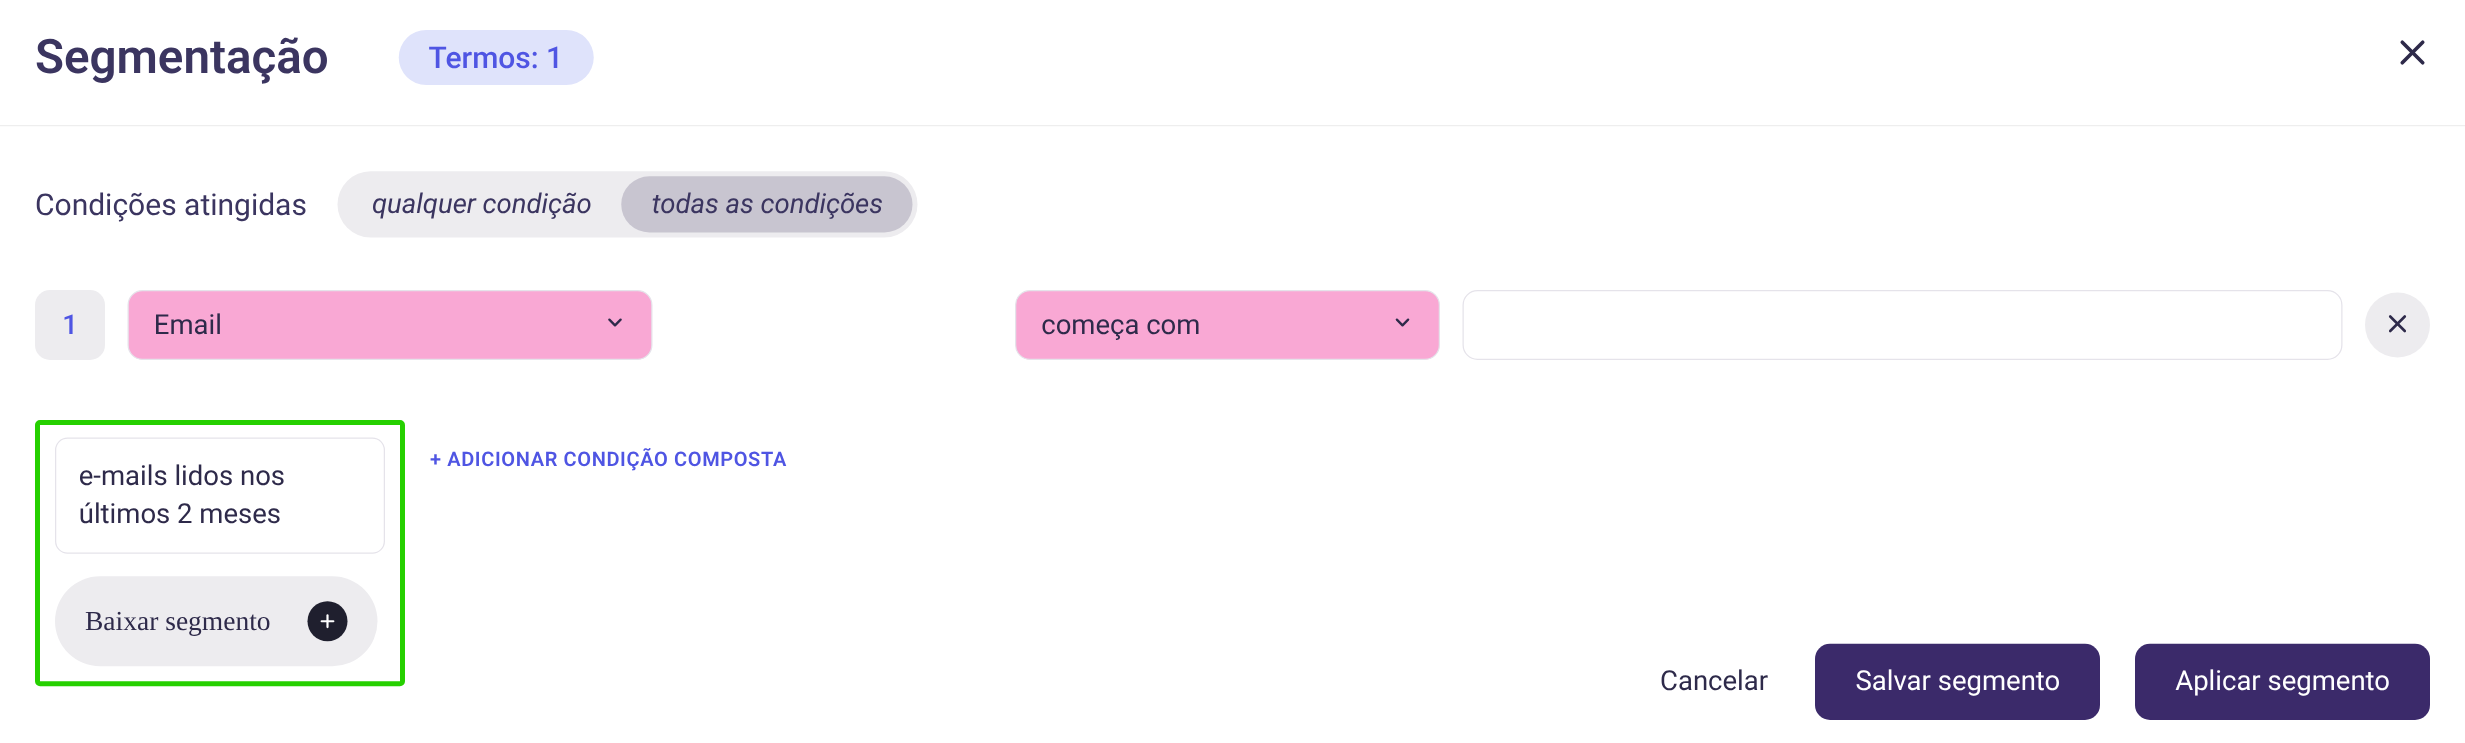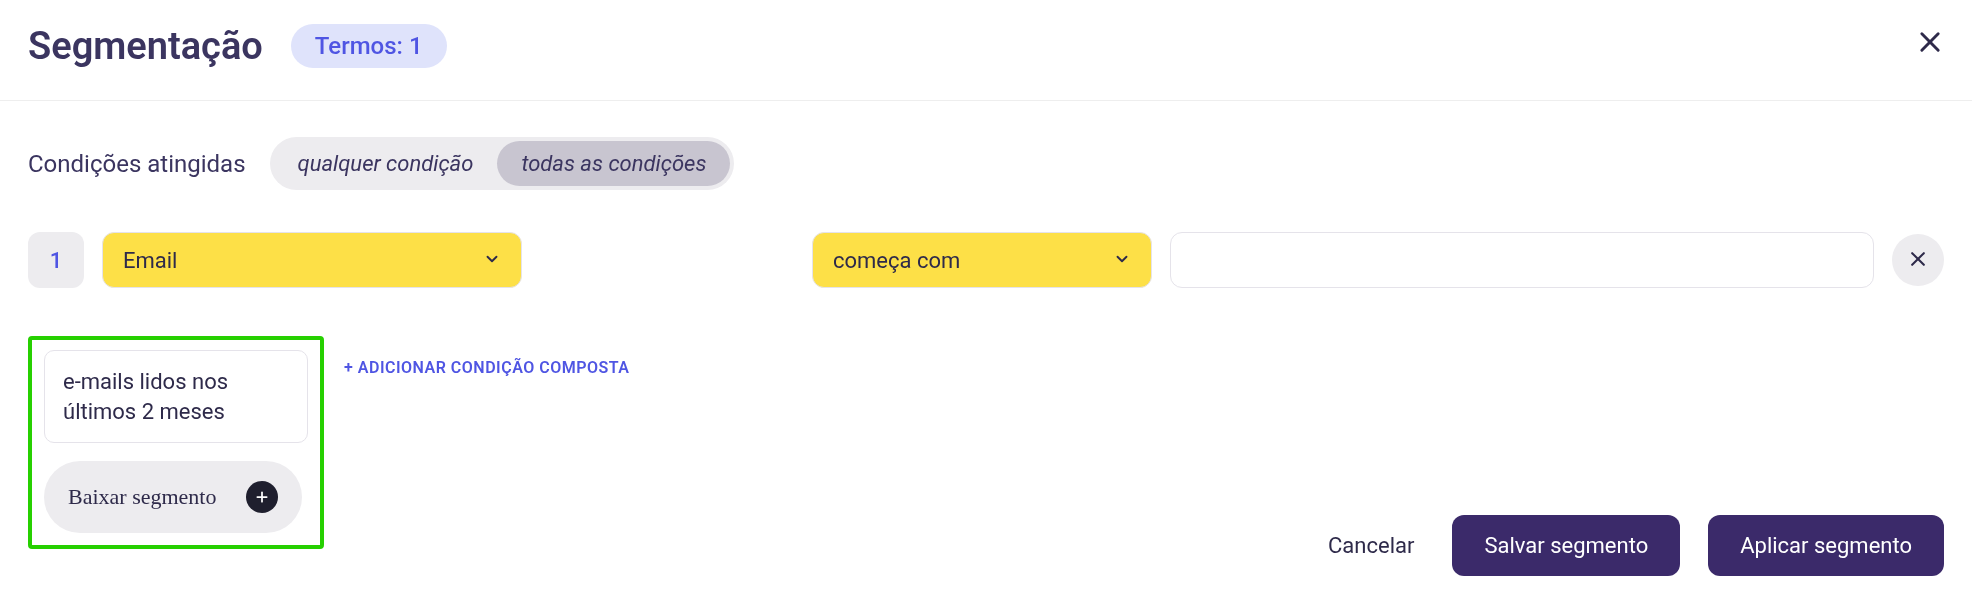--- a/index.html
+++ b/index.html
@@ -10,20 +10,21 @@
     width: 1972px;
     height: 594px;
     position: relative;
   }
   .header {
     display: flex;
     align-items: center;
     padding: 24px 28px 32px 28px;
     border-bottom: 1px solid #eee;
     position: relative;
+    gap: 28px;
   }
   .title {
     font-size: 38px;
     font-weight: 600;
     color: #3b3560;
     margin-right: 28px;
   }
   .badge {
     background: #dfe3fb;
     color: #4f55e3;
@@ -104,21 +105,21 @@
     border: 1px solid #e5e3ea;
     border-radius: 12px;
     height: 56px;
     display: flex;
     align-items: center;
     justify-content: space-between;
     padding: 0 20px;
     font-size: 22px;
     color: #2e2a4a;
     cursor: pointer;
-    background: #fde047;
+    background: #f9a8d4;
   }
   .select-field { width: 420px; }
   .select-op { width: 340px; margin-left: 272px; }
   .text-input {
     border: 1px solid #e5e3ea;
     border-radius: 12px;
     height: 56px;
     flex: 1;
     padding: 0 20px;
     font-size: 22px;

